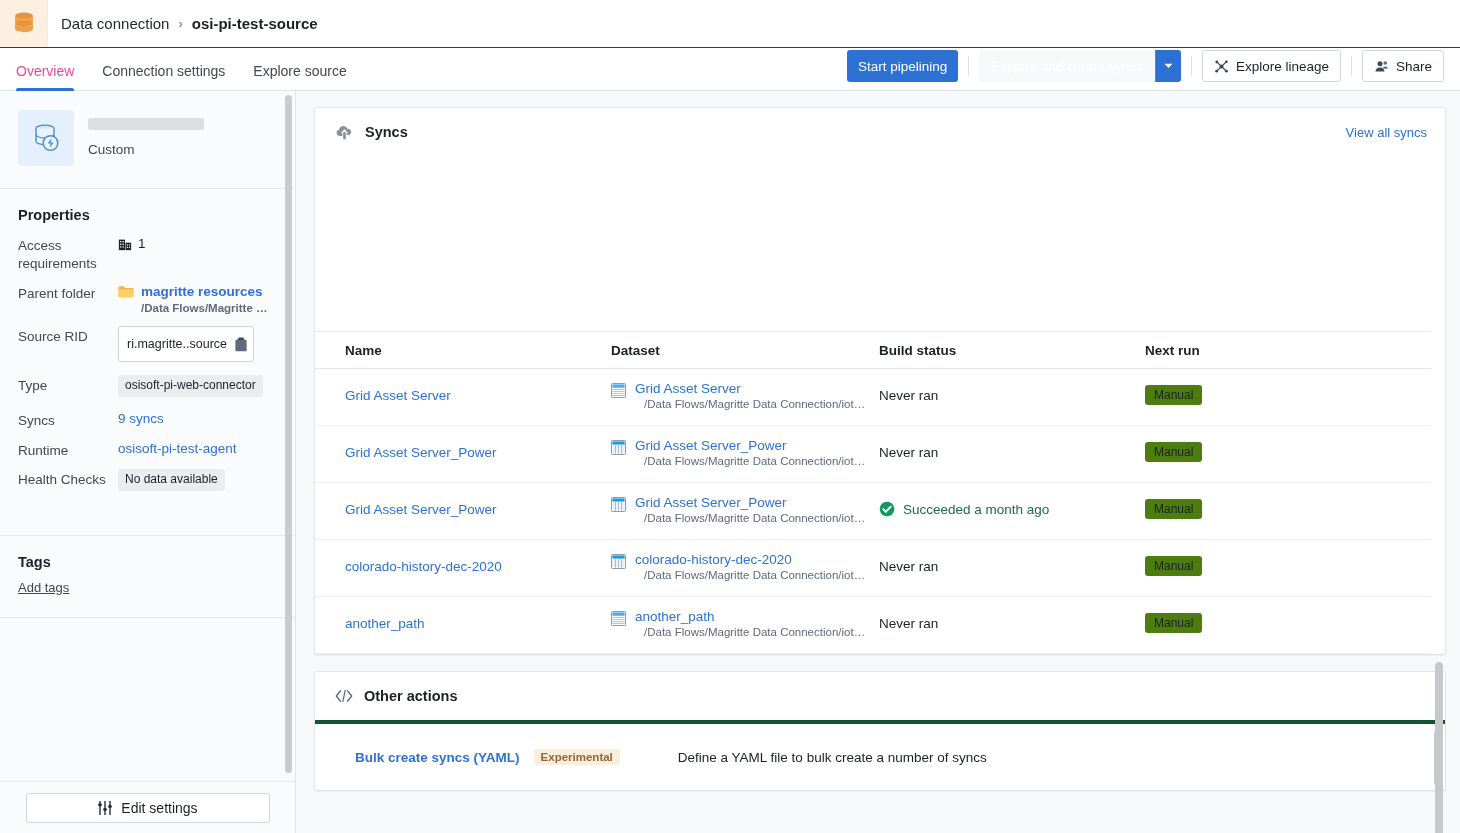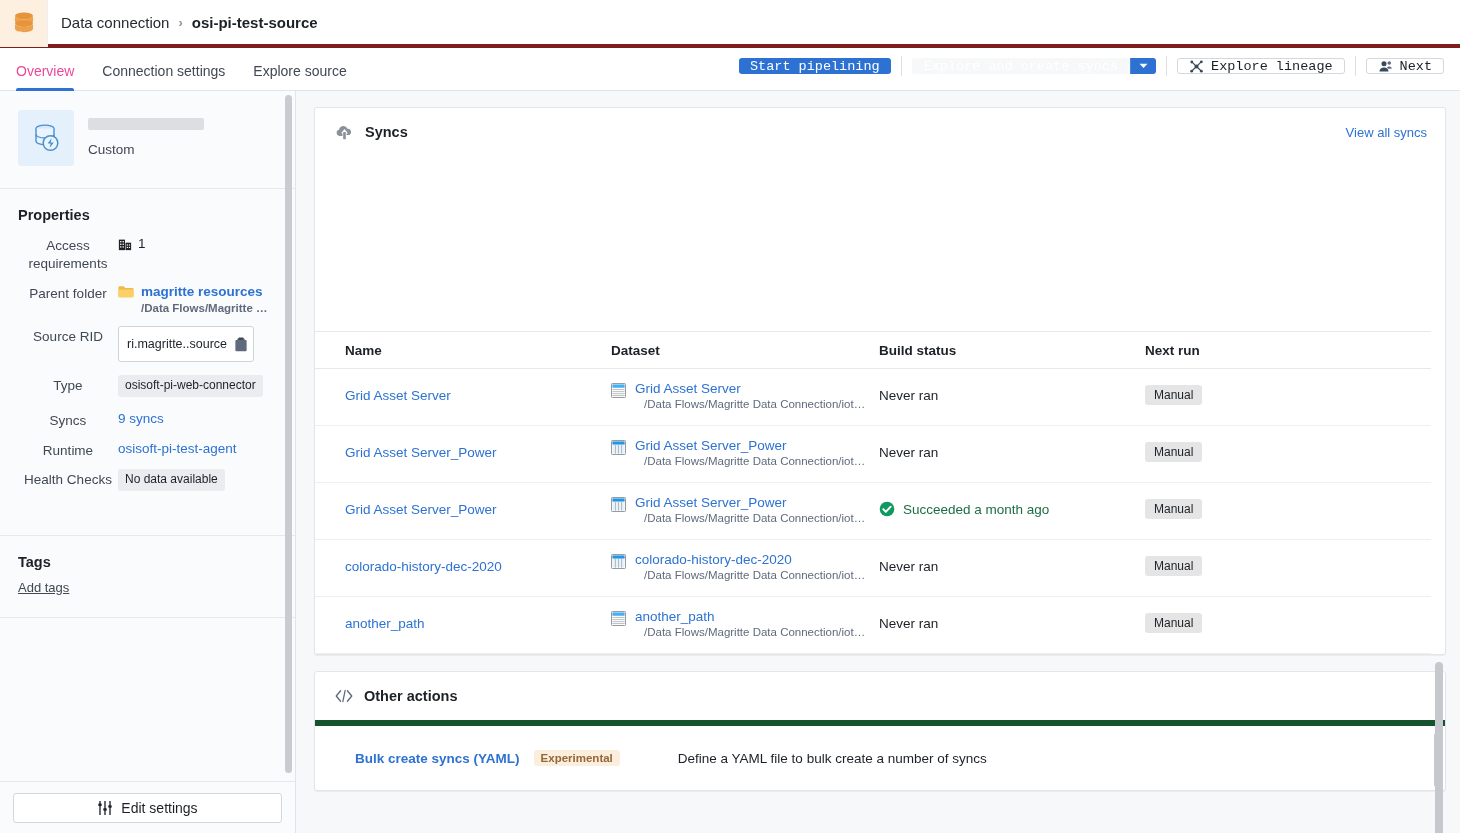--- a/index.html
+++ b/index.html
@@ -8,21 +8,21 @@
     font-family: "Liberation Sans", sans-serif;
     background: #ffffff;
     color: #1c2127;
     overflow: hidden;
   }
   .app { width: 1460px; height: 833px; display: flex; flex-direction: column; position: relative; }
 
   
   .topbar {
     height: 48px; display: flex; align-items: stretch;
-    border-bottom: 4px solid #7f1d1d; background: #fff; flex: 0 0 48px;
+    border-bottom: 1px solid #7f1d1d; background: #fff; flex: 0 0 48px;
   }
   .logo-box {
     width: 48px; height: 47px; background: #fdf0e1;
     display: flex; align-items: center; justify-content: center;
     border-right: 1px solid #eceef0;
   }
   .db-logo { width: 22px; height: 24px; display: block; }
   .breadcrumb {
     display: flex; align-items: center; gap: 9px; padding-left: 13px;
     font-size: 15px; color: #252a31;
@@ -46,23 +46,23 @@
   .tab.active { color: #ec4899; }
   .tab.active::after {
     content: ""; position: absolute; left: 0; right: 14px; bottom: -1px;
     height: 3px; background: #2d72d2; border-radius: 2px 2px 0 0;
   }
   .actions {
     margin-left: auto; display: flex; align-items: center; gap: 0;
     padding-right: 16px; padding-bottom: 6px; align-self: center;
   }
   .btn {
-    height: 16px; border-radius: 3px; font-size: 13.5px;
+    height: 32px; border-radius: 3px; font-size: 13.5px;
     display: inline-flex; align-items: center; justify-content: center;
-    cursor: pointer; white-space: nowrap; padding: 0 11px; font-family: Liberation Mono, monospace;
+    cursor: pointer; white-space: nowrap; padding: 0 11px;
   }
   .btn-primary { background: #2d72d2; color: #fff; border: none; }
   .btn-split { display: inline-flex; align-items: stretch; }
   .btn-split .main { border-radius: 3px 0 0 3px; padding: 0 12px; }
   .btn-split .caret {
     background: #2d72d2; color: #fff; border-radius: 0 3px 3px 0;
     width: 26px; display: flex; align-items: center; justify-content: center;
     border-left: 1px solid #4b87d8; cursor: pointer;
   }
   .btn-minimal {
@@ -97,21 +97,21 @@
   .conn-name-redacted { width: 116px; height: 12px; }
   .conn-sub { font-size: 13.5px; color: #404854; margin-top: 8px; }
 
   .sb-divider { height: 1px; background: #e6e8eb; }
   .sb-section { padding: 18px 16px 14px 18px; }
   .sb-title { font-size: 14.5px; font-weight: 700; color: #1c2127; margin-bottom: 12px; }
 
   .prop-row { display: flex; align-items: flex-start; margin-bottom: 10px; }
   .prop-label {
     width: 100px; flex: 0 0 100px; font-size: 13.5px; color: #404854;
-    line-height: 1.32; padding-top: 2px; text-align: center;
+    line-height: 1.32; padding-top: 2px;
   }
   .prop-val { font-size: 13.5px; color: #1c2127; line-height: 1.3; }
   .link { color: #2d72d2; cursor: pointer; }
   .prop-sub { font-size: 11.5px; color: #5f6b7c; margin-top: 1px; }
 
   .access-val { display: flex; align-items: center; gap: 6px; font-size: 13.5px; }
   .folder-val { display: flex; gap: 7px; align-items: flex-start; font-weight: bold; }
 
   .rid-box {
     display: inline-flex; align-items: center; gap: 4px;
@@ -132,21 +132,21 @@
   .meta-line { font-size: 13.5px; color: #1c2127; display: flex; align-items: center; gap: 5px; }
   .meta-redact-1 { width: 72px; height: 12px; }
   .meta-redact-2 { width: 92px; height: 12px; }
   .meta-sub { font-size: 11.5px; color: #5f6b7c; margin-top: 3px; }
 
   .sidebar-footer {
     flex: 0 0 52px; border-top: 1px solid #e6e8eb; background: #fafbfc;
     display: flex; align-items: center; justify-content: center;
   }
   .edit-btn {
-    width: 269px; height: 30px; border: 1px solid #d3d8de; background: #fff;
+    width: 244px; height: 30px; border: 1px solid #d3d8de; background: #fff;
     border-radius: 3px; font-size: 14px; color: #1c2127;
     display: flex; align-items: center; justify-content: center; gap: 8px; cursor: pointer;
   }
 
   
   .main {
     flex: 1; background: #f7f8f9; padding: 16px 14px 0 18px;
     display: flex; flex-direction: column; gap: 16px; min-width: 0; overflow: hidden;
   }
   .card {
@@ -185,34 +185,34 @@
   .ds-text { min-width: 0; }
   .ds-name { color: #2d72d2; cursor: pointer; font-size: 13.5px; }
   .ds-path {
     font-size: 11.5px; color: #5f6b7c; margin-top: 2px;
     white-space: nowrap; overflow: hidden; text-overflow: ellipsis; max-width: 248px;
     padding-left: 9px;
   }
   .status-never { color: #1c2127; }
   .status-ok { display: flex; align-items: center; gap: 8px; color: #1c6e42; }
   .chip-manual {
-    display: inline-block; background: #e5e5e5; color: #1c2127;
+    display: inline-block; background: #4d7c0f; color: #1c2127;
     border-radius: 3px; padding: 3px 9px; font-size: 12px;
   }
   .tbody-fill { flex: 1; }
   .tbl-scroll-track {
     width: 14px; flex: 0 0 14px; background: #fff; position: relative;
     border-left: 1px solid transparent;
   }
   .tbl-scroll-thumb {
     position: absolute; top: 8px; left: 3px; width: 8px; height: 446px;
     background: #c5c9cd; border-radius: 4px;
   }
 
-  .other-body { flex: 1; display: flex; min-height: 0; border-top: 6px solid #14532d; }
+  .other-body { flex: 1; display: flex; min-height: 0; border-top: 4px solid #14532d; }
   .other-row {
     flex: 1; display: flex; align-items: center; gap: 14px;
     padding: 0 0 0 40px; font-size: 13.5px;
   }
   .yaml-link { color: #2d72d2; font-weight: 700; cursor: pointer; }
   .badge-exp {
     background: #fbeedd; color: #946638; border-radius: 3px;
     padding: 2px 7px; font-size: 11.5px; font-weight: 700;
   }
   .other-desc { color: #1c2127; margin-left: 44px; }
@@ -275,21 +275,21 @@
         <span>Explore lineage</span>
       </div>
       <div class="divider-v"></div>
       <div class="btn btn-minimal">
         <svg width="15" height="15" viewBox="0 0 16 16">
           <circle cx="6.4" cy="5" r="2.7" fill="#394b59"></circle>
           <path d="M1.6 13.4c0-2.7 2.2-4.3 4.8-4.3s4.8 1.6 4.8 4.3z" fill="#394b59"></path>
           <circle cx="12" cy="4.2" r="1.9" fill="#5f6b7c"></circle>
           <path d="M9.4 9.4c.6-.9 1.6-1.4 2.7-1.4 1.4 0 2.5.8 2.5 2.3H11z" fill="#5f6b7c"></path>
         </svg>
-        <span>Next</span>
+        <span>Share</span>
       </div>
     </div>
   </div>
 
   <div class="body">
 
     <div class="sidebar">
       <div class="sidebar-scroll">
 
         <div class="conn-head">

